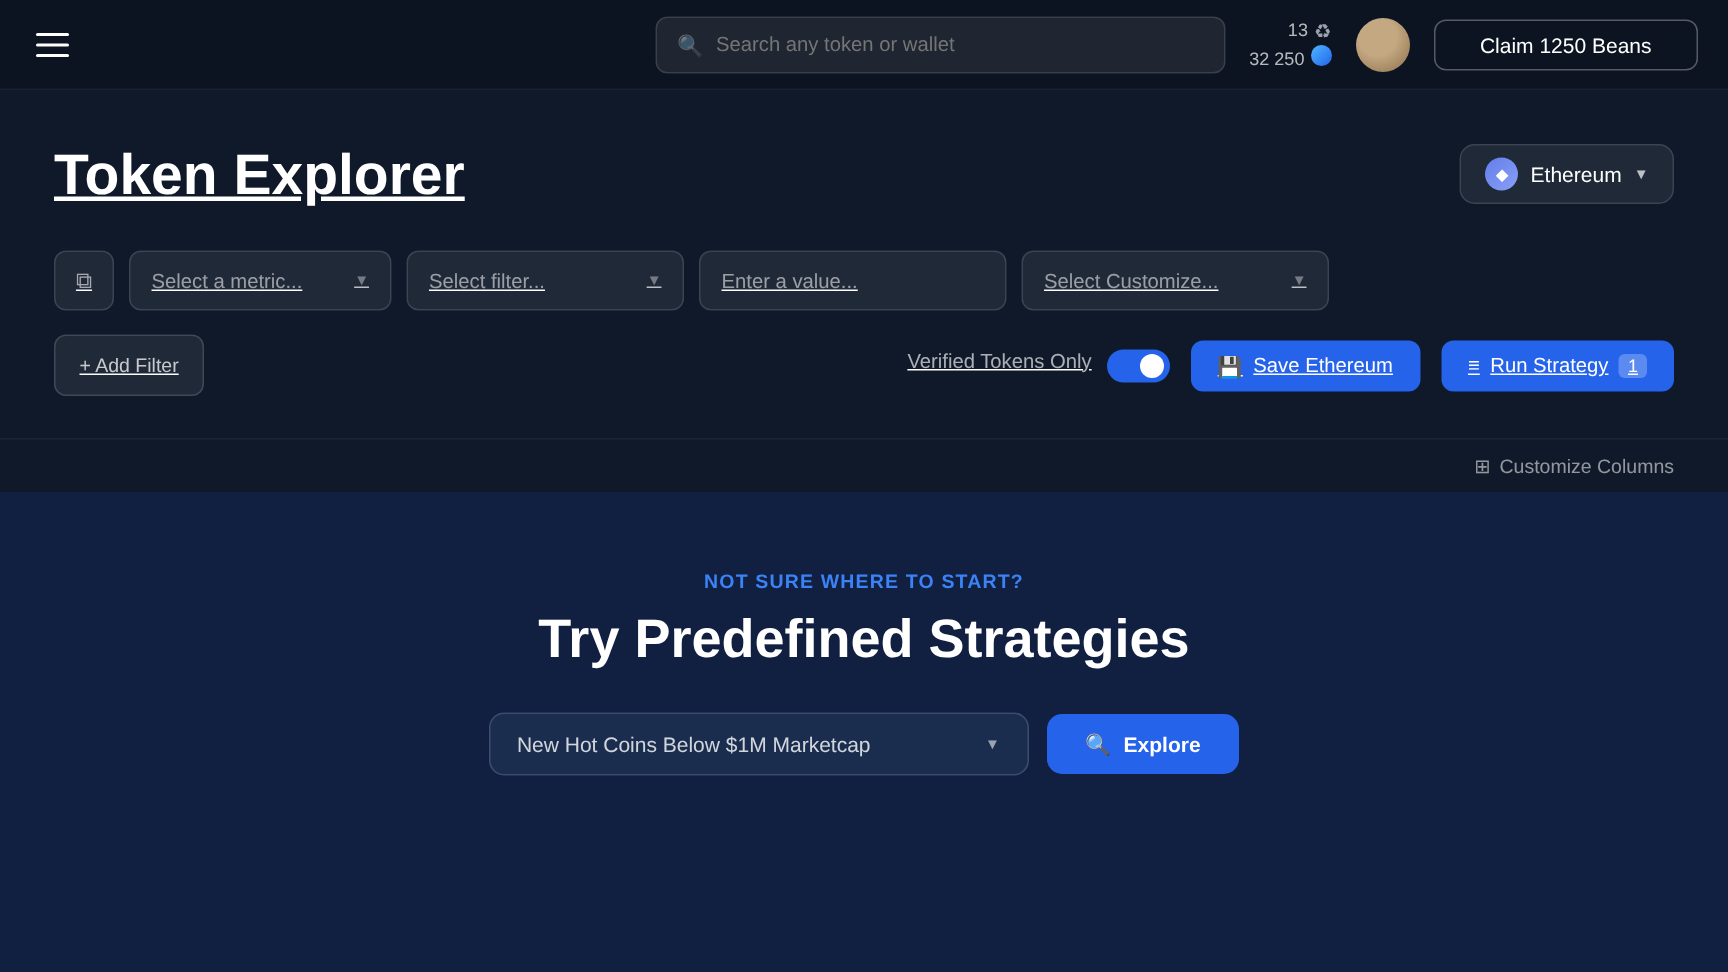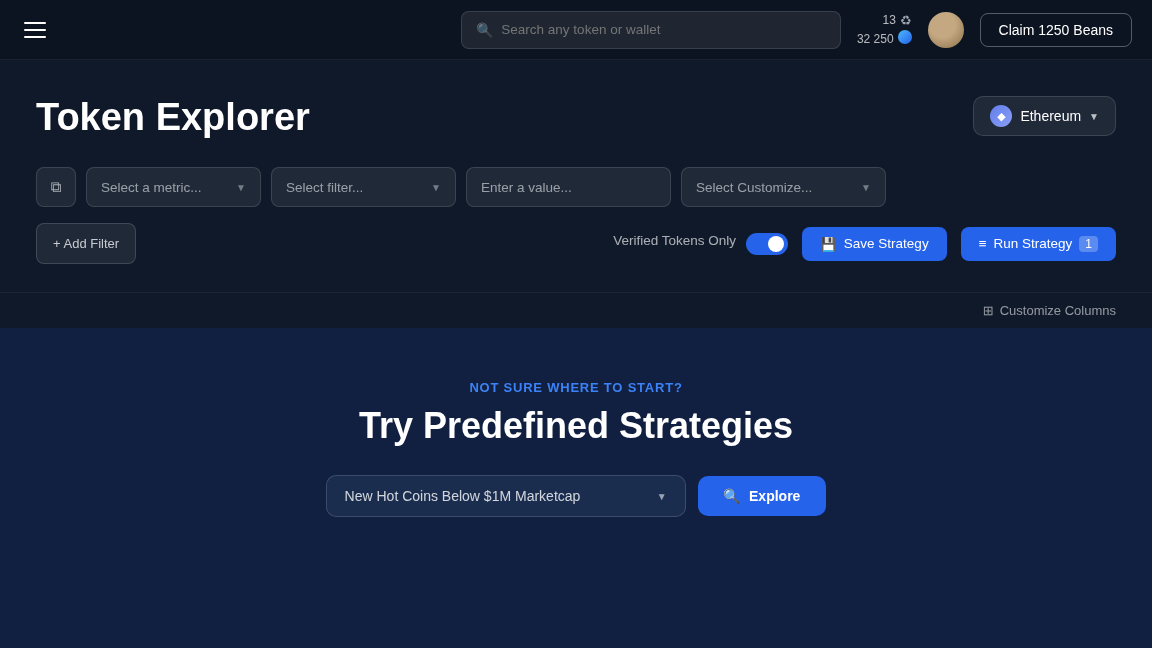--- a/index.html
+++ b/index.html
@@ -105,32 +105,33 @@
     .avatar-img {
       width: 100%;
       height: 100%;
       background: radial-gradient(circle at 40% 35%, #c4a882 40%, #8b6f47 100%);
     }
 
     .claim-btn {
       background: transparent;
       border: 1.5px solid rgba(255,255,255,0.3);
       color: #fff;
-      padding: 8px 18px;
+      padding: 8px 30px;
       border-radius: 8px;
       font-size: 14px;
       cursor: pointer;
       white-space: nowrap;
     }
 
     
     .main-upper {
       background: #0f1929;
       padding: 36px 36px 28px 36px;
       position: relative;
+      text-decoration: underline;
     }
 
     .page-title {
       font-size: 38px;
       font-weight: 700;
       color: #fff;
       margin-bottom: 28px;
     }
 
     .filters-row {
@@ -438,21 +439,21 @@
     <button class="add-filter-btn">+ Add Filter</button>
     <div class="spacer"></div>
     <div class="verified-toggle-wrap">
       <span>Verified Tokens Only</span>
       <div class="toggle">
         <div class="toggle-thumb"></div>
       </div>
     </div>
     <button class="save-strategy-btn">
       <span>💾</span>
-      <span>Save Strategy</span>
+      <span>Save Ethereum</span>
     </button>
     <button class="run-strategy-btn">
       <span>≡</span>
       <span>Run Strategy</span>
       <span class="run-badge">1</span>
     </button>
   </div>
 </div>
 
 <div class="customize-row">

